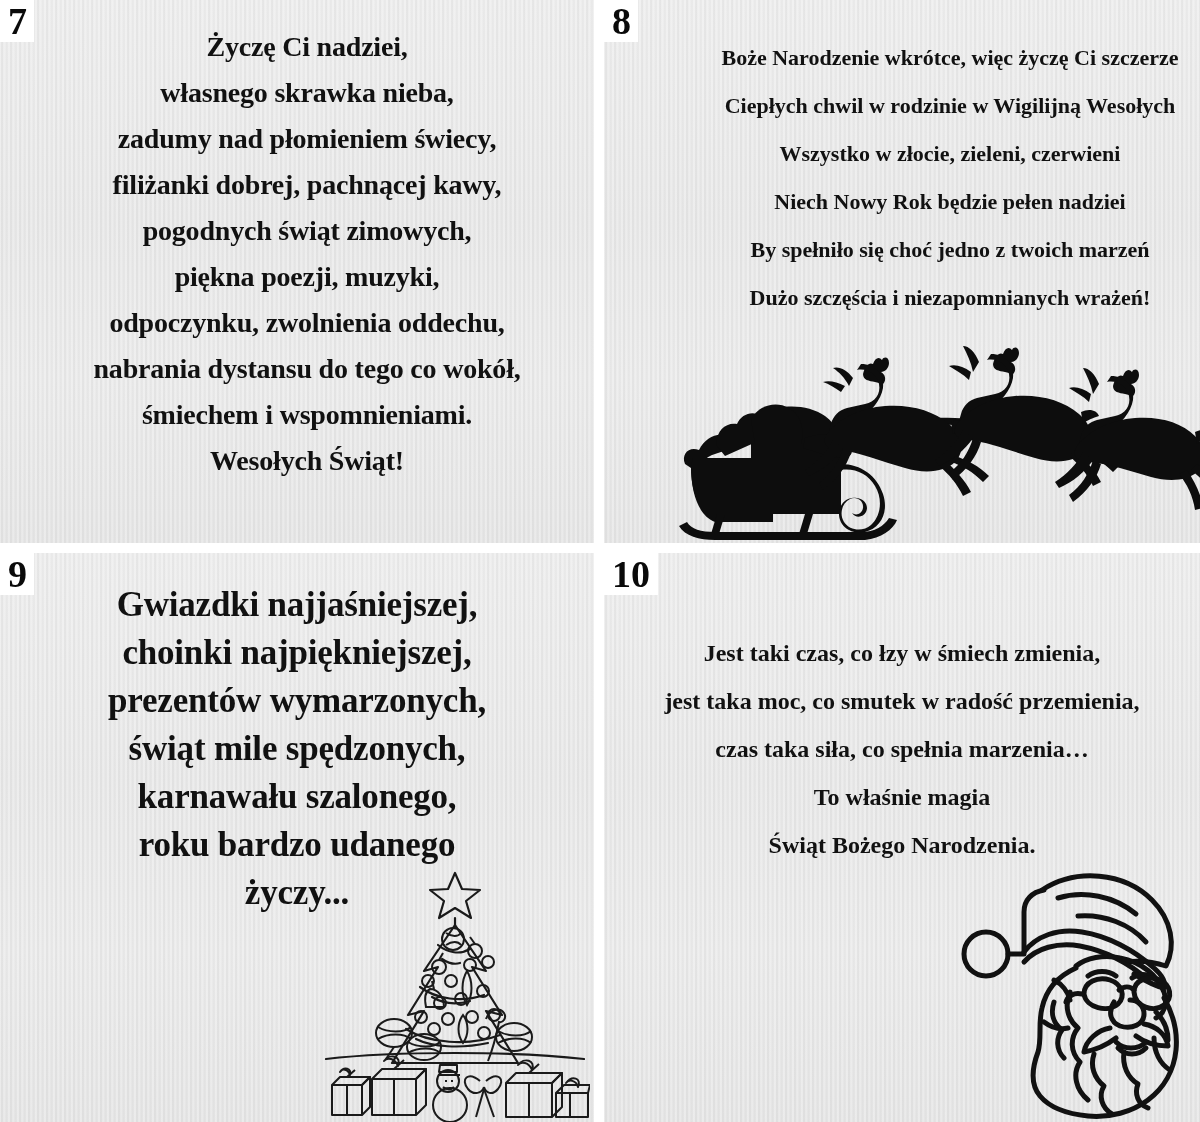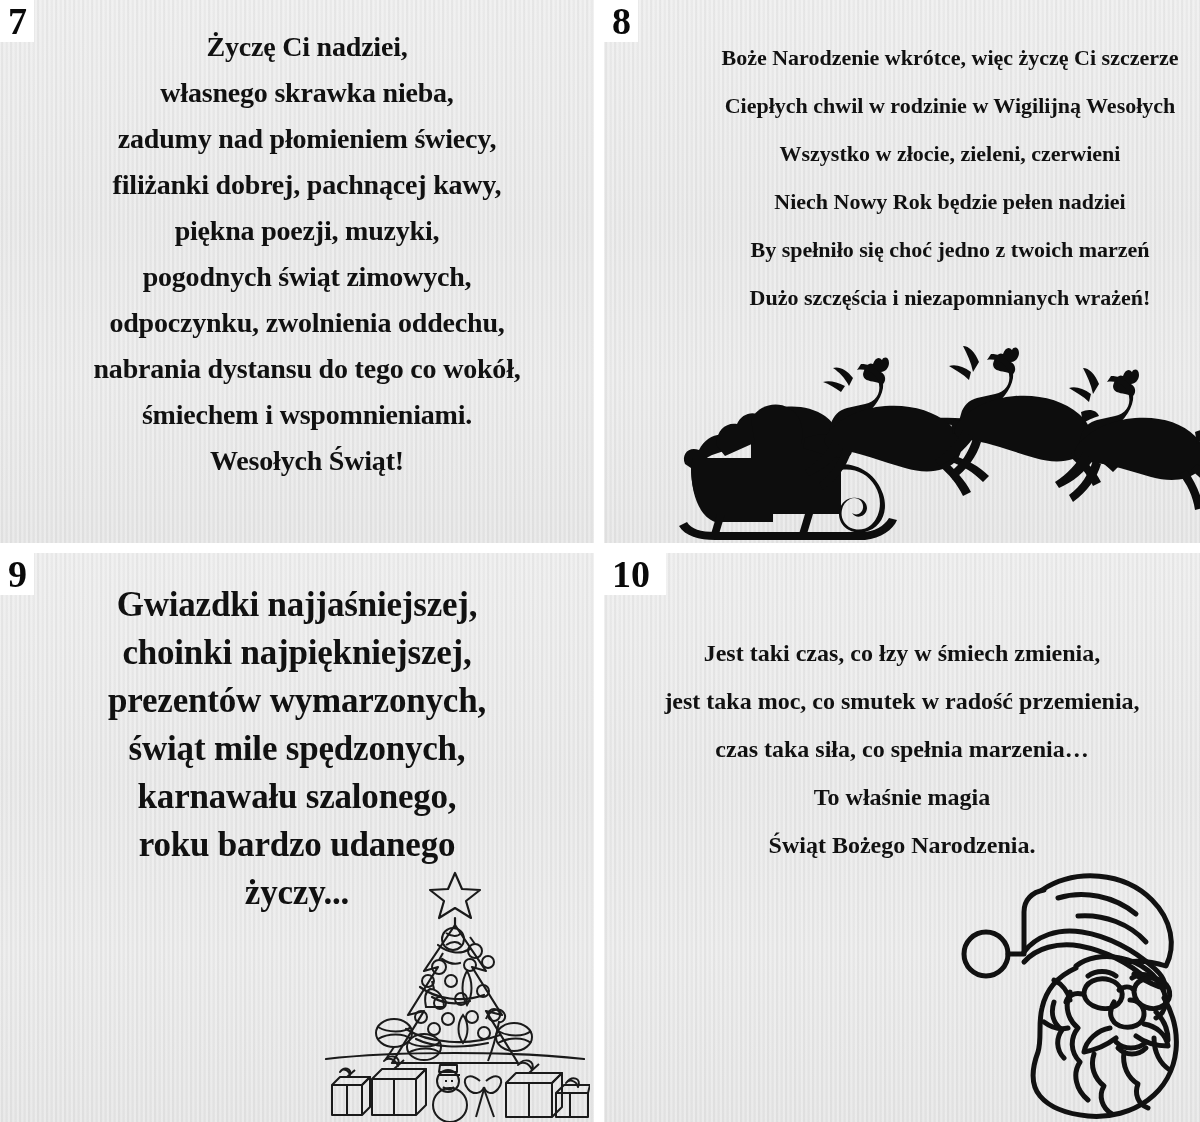--- a/index.html
+++ b/index.html
@@ -50,21 +50,21 @@
     background: #ffffff;
     color: #0a0a0a;
     font-family: "Liberation Serif", "DejaVu Serif", serif;
     font-weight: bold;
     font-size: 38px;
     line-height: 38px;
     padding: 2px 7px 2px 8px;
     z-index: 5;
     letter-spacing: 0px;
   }
-  #badge-10 { padding-right: 16px; text-align: center; }
+  #badge-10 { padding-right: 8px; text-align: center; }
 
   .verse {
     position: absolute;
     width: 100%;
     box-sizing: border-box;
     color: #111111;
     font-weight: bold;
     text-align: center;
     font-family: "Liberation Serif", "DejaVu Serif", serif;
     z-index: 2;
@@ -127,22 +127,22 @@
 
 <div class="grid">
 
   <div class="panel" id="panel-7">
     <div class="badge" id="badge-7">7</div>
     <div class="verse" id="verse-7">
       <span class="line">Życzę Ci nadziei,</span>
       <span class="line">własnego skrawka nieba,</span>
       <span class="line">zadumy nad płomieniem świecy,</span>
       <span class="line">filiżanki dobrej, pachnącej kawy,</span>
+      <span class="line">pogodnych świąt zimowych,</span>
       <span class="line">piękna poezji, muzyki,</span>
-      <span class="line">pogodnych świąt zimowych,</span>
       <span class="line">odpoczynku, zwolnienia oddechu,</span>
       <span class="line">nabrania dystansu do tego co wokół,</span>
       <span class="line">śmiechem i wspomnieniami.</span>
       <span class="line">Wesołych Świąt!</span>
     </div>
   </div>
 
   <div class="panel" id="panel-8">
     <div class="badge" id="badge-8">8</div>
     <div class="verse" id="verse-8">

